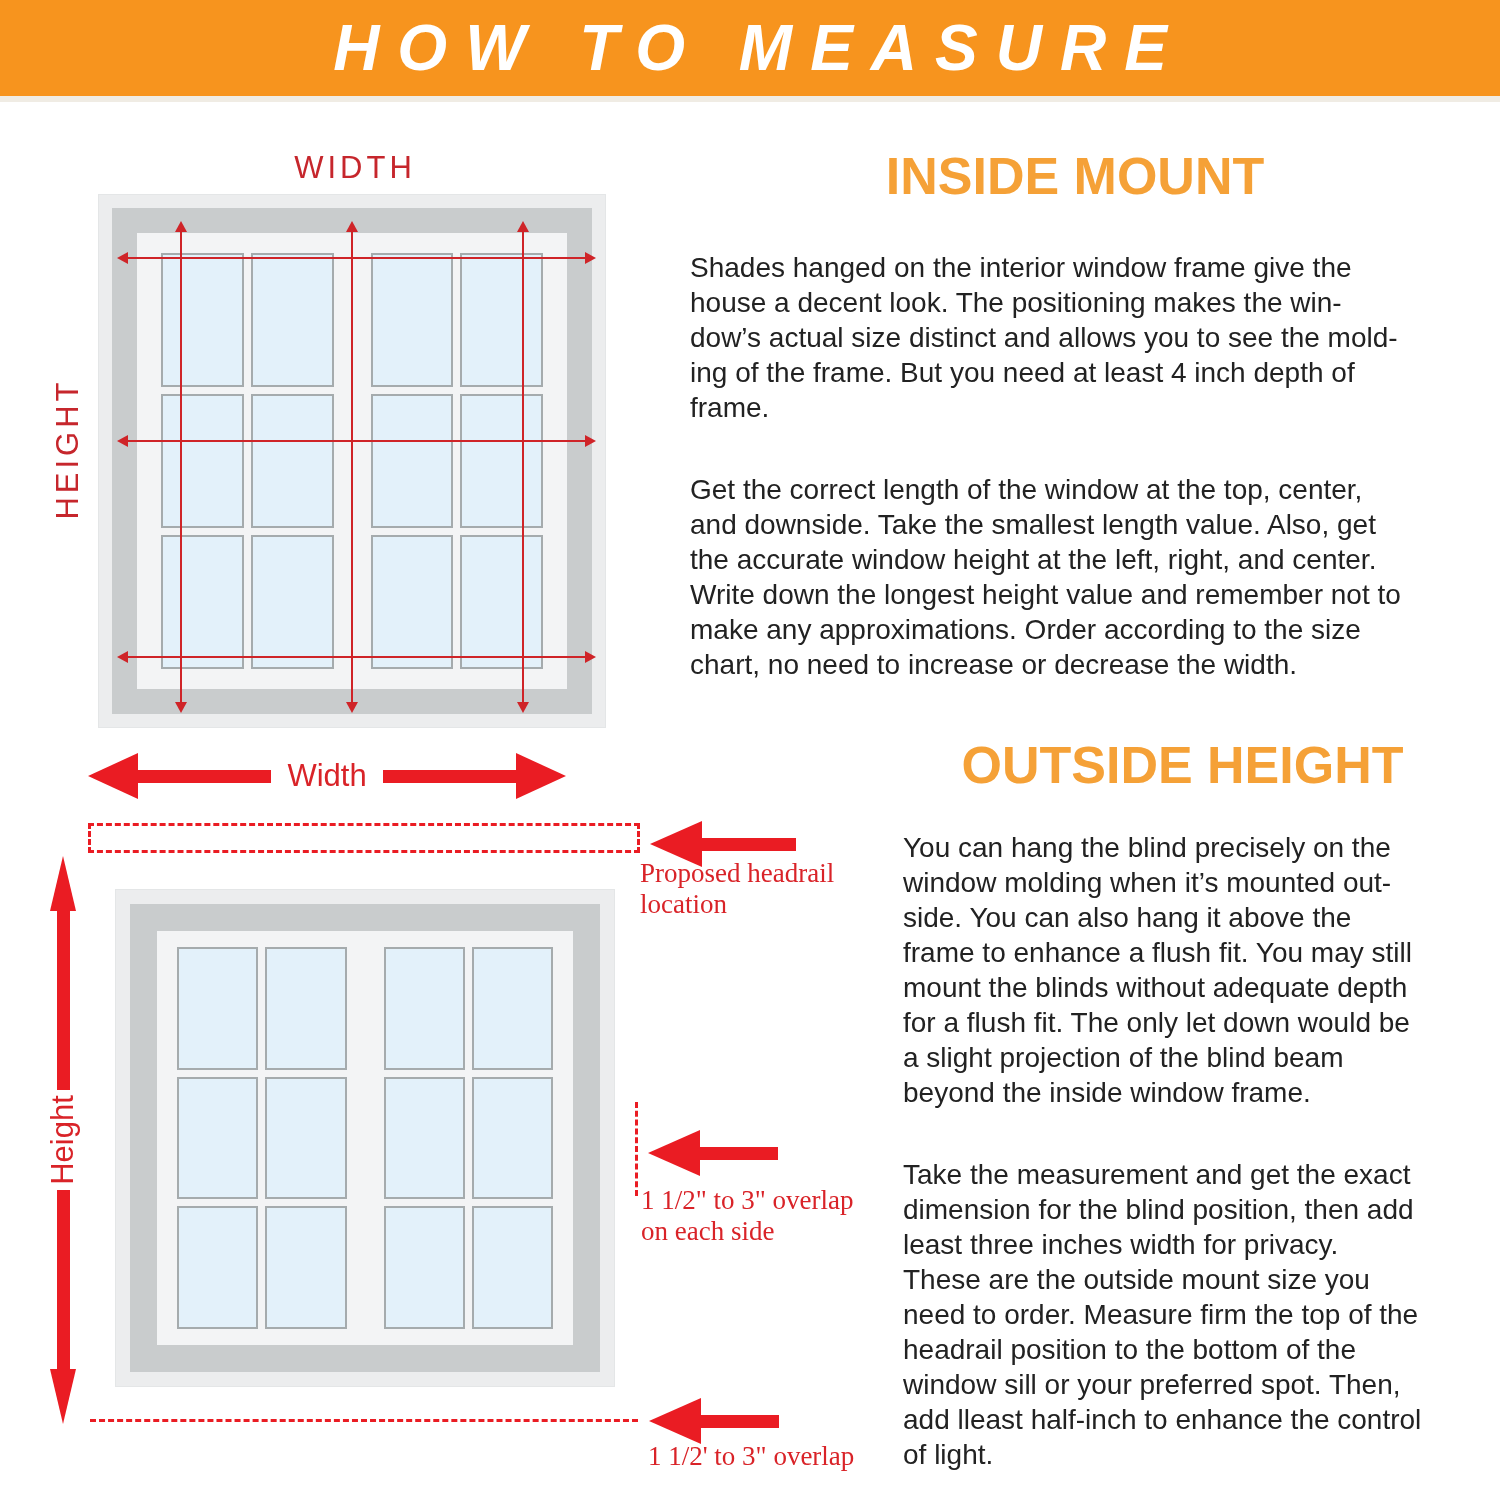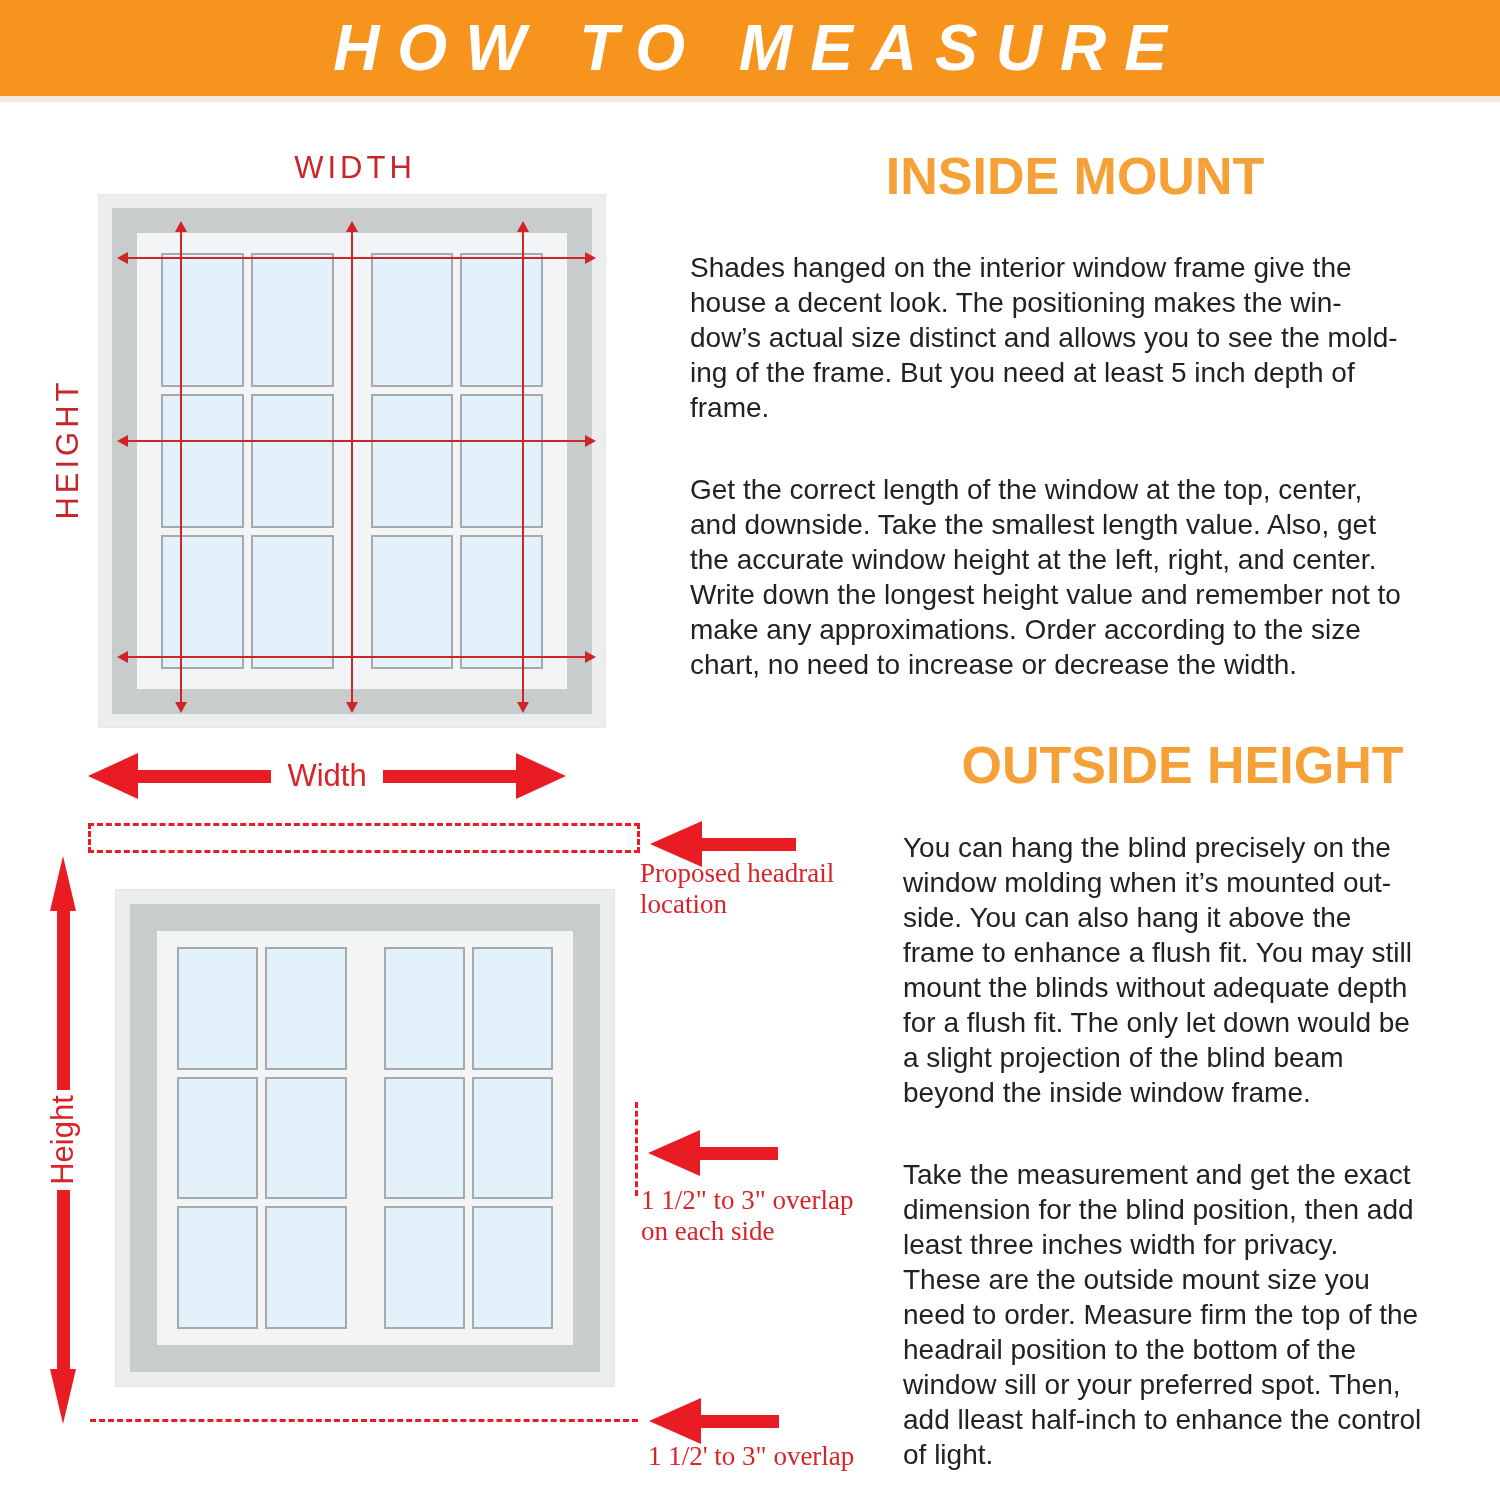--- a/index.html
+++ b/index.html
@@ -194,21 +194,21 @@
     <span class="head"></span>
     <span class="shaft"></span>
   </div>
   <div class="rlabel" style="left:648px;top:1441px;width:260px;line-height:30px;">1 1/2' to 3" overlap
 on top and bottom</div>
 
   <div class="mount-heading" style="left:690px;top:146px;width:770px;">INSIDE MOUNT</div>
   <div class="para" style="left:690px;top:250px;width:800px;">Shades hanged on the interior window frame give the
 house a decent look. The positioning makes the win-
 dow’s actual size distinct and allows you to see the mold-
-ing of the frame. But you need at least 5 inch depth of
+ing of the frame. But you need at least 4 inch depth of
 frame.</div>
   <div class="para" style="left:690px;top:472px;width:800px;">Get the correct length of the window at the top, center,
 and downside. Take the smallest length value. Also, get
 the accurate window height at the left, right, and center.
 Write down the longest height value and remember not to
 make any approximations. Order according to the size
 chart, no need to increase or decrease the width.</div>
 
   <div class="mount-heading" style="left:900px;top:735px;width:565px;">OUTSIDE HEIGHT</div>
   <div class="para" style="left:903px;top:1157px;width:597px;">Take the measurement and get the exact

